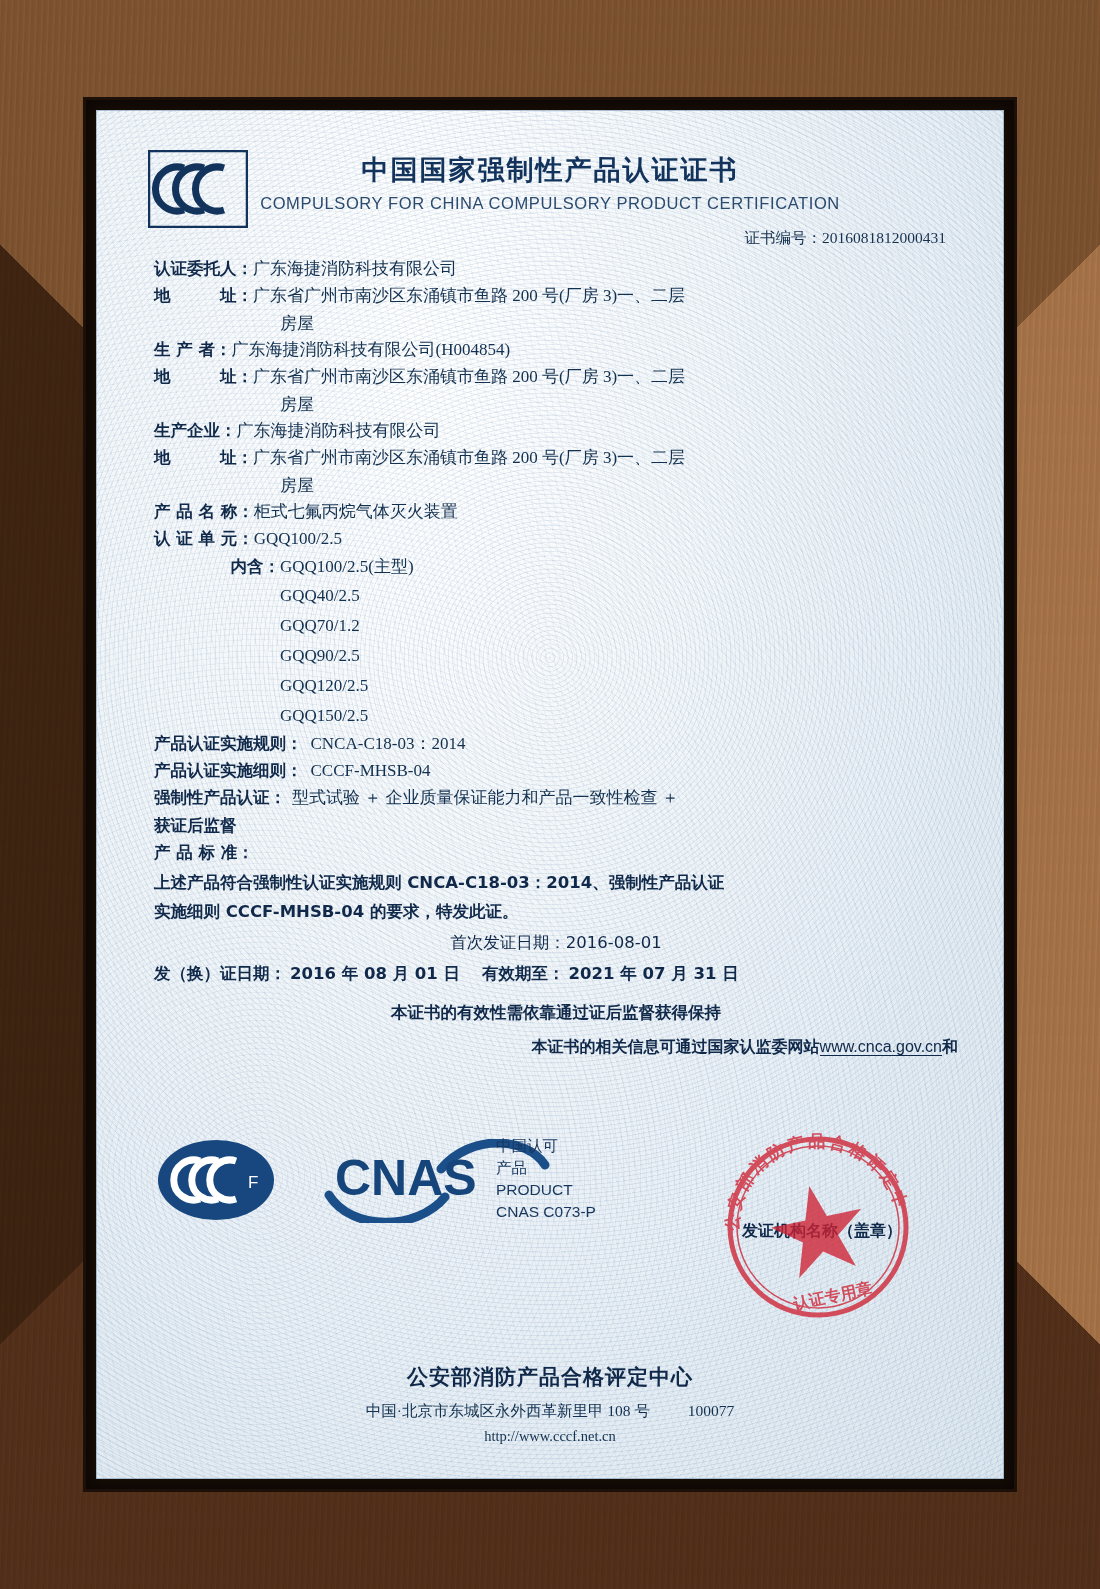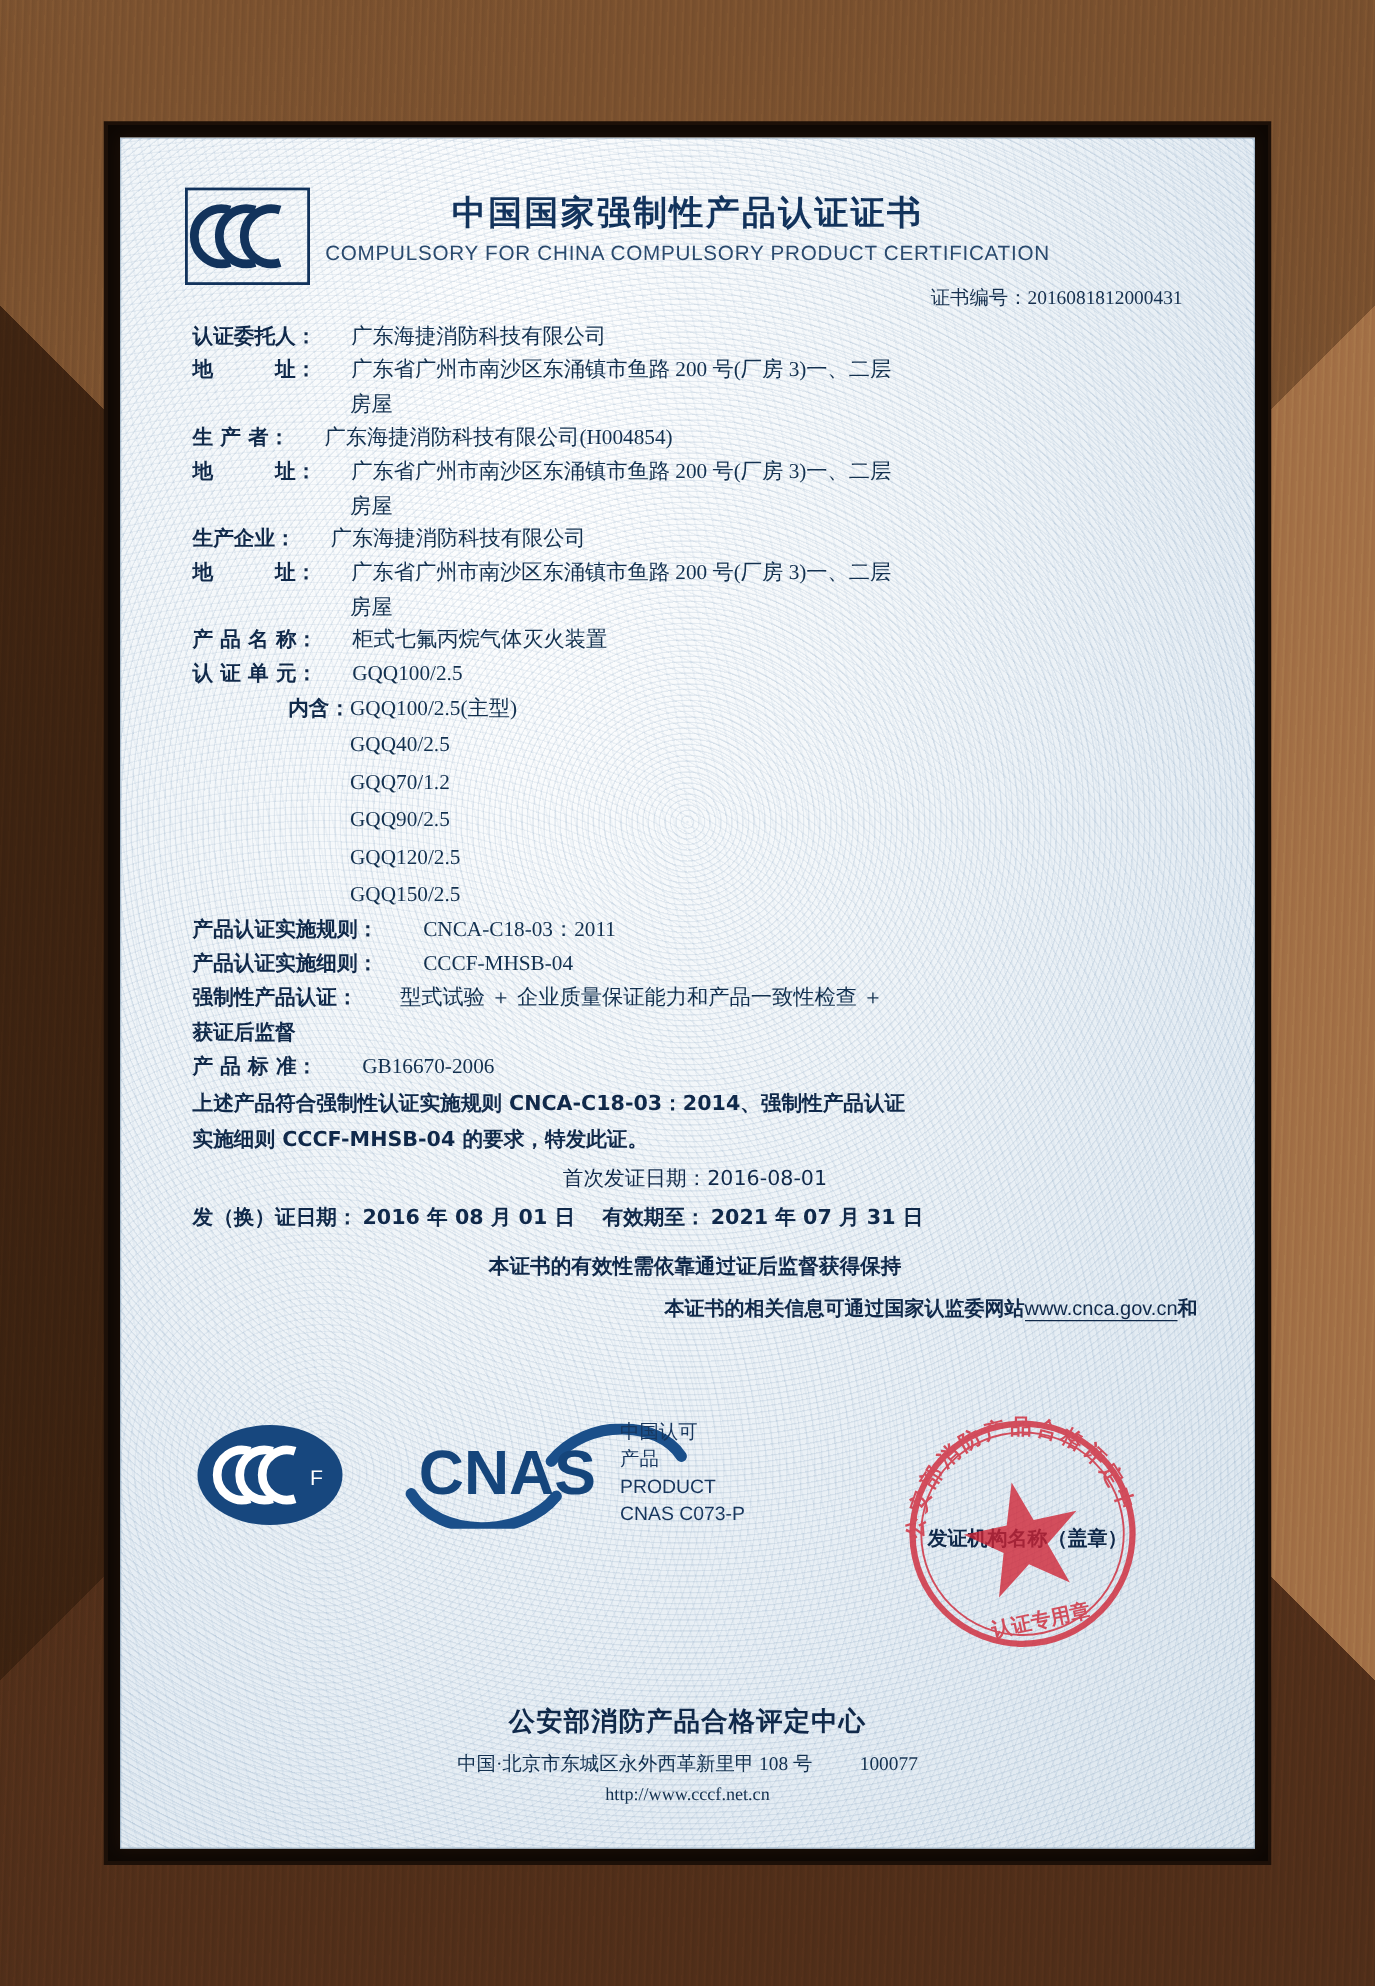--- a/index.html
+++ b/index.html
@@ -82,21 +82,21 @@
     font-size:16.5px;letter-spacing:.6px;color:#2a4a6e;
   }
   .cert-no{
     position:absolute;right:58px;top:118px;
     font-size:15.5px;color:#16304f;
     font-family:"Liberation Serif", serif;
   }
 
   
   .rows{position:absolute;left:58px;right:46px;top:146px;color:#0f2b4d;}
-  .row{display:flex;align-items:flex-start;font-size:17px;line-height:26px;margin-bottom:1px;gap:28px;}
+  .row{display:flex;align-items:flex-start;font-size:17px;line-height:26px;margin-bottom:1px;}
   .lbl{
     font-family:"DejaVu Sans", sans-serif;
     font-weight:bold;font-size:16.5px;color:#10294a;
     white-space:pre;flex:0 0 auto;
   }
   .val{
     font-family:"Liberation Serif", serif;
     font-size:17px;color:#12304f;flex:1 1 auto;
   }
   .cont{padding-left:126px;font-size:17px;line-height:27px;color:#12304f;}
@@ -238,37 +238,36 @@
         <span class="val">GQQ100/2.5(主型)</span>
       </div>
       <div class="sub-item">GQQ40/2.5</div>
       <div class="sub-item">GQQ70/1.2</div>
       <div class="sub-item">GQQ90/2.5</div>
       <div class="sub-item">GQQ120/2.5</div>
       <div class="sub-item">GQQ150/2.5</div>
 
       <div class="row">
         <span class="lbl">产品认证实施规则：</span>
-        <span class="val" style="padding-left:8px">CNCA-C18-03：2011</span>
+        <span class="val" style="padding-left:8px">CNCA-C18-03：2014</span>
       </div>
 
       <div class="row">
         <span class="lbl">产品认证实施细则：</span>
         <span class="val" style="padding-left:8px">CCCF-MHSB-04</span>
       </div>
 
       <div class="row">
         <span class="lbl">强制性产品认证：</span>
         <span class="val cn" style="padding-left:6px">型式试验 ＋ 企业质量保证能力和产品一致性检查 ＋</span>
       </div>
       <div class="mode-cont">获证后监督</div>
 
       <div class="row">
         <span class="lbl">产 品 标 准：</span>
-        <span class="val" style="padding-left:8px">GB16670-2006</span>
       </div>
 
       <div class="para">上述产品符合强制性认证实施规则 CNCA-C18-03：2014、强制性产品认证</div>
       <div class="para" style="margin-top:0">实施细则 CCCF-MHSB-04 的要求，特发此证。</div>
 
       <div class="first-issue">
         <span>首次发证日期：</span><span>2016-08-01</span>
       </div>
 
       <div class="issue-line">

